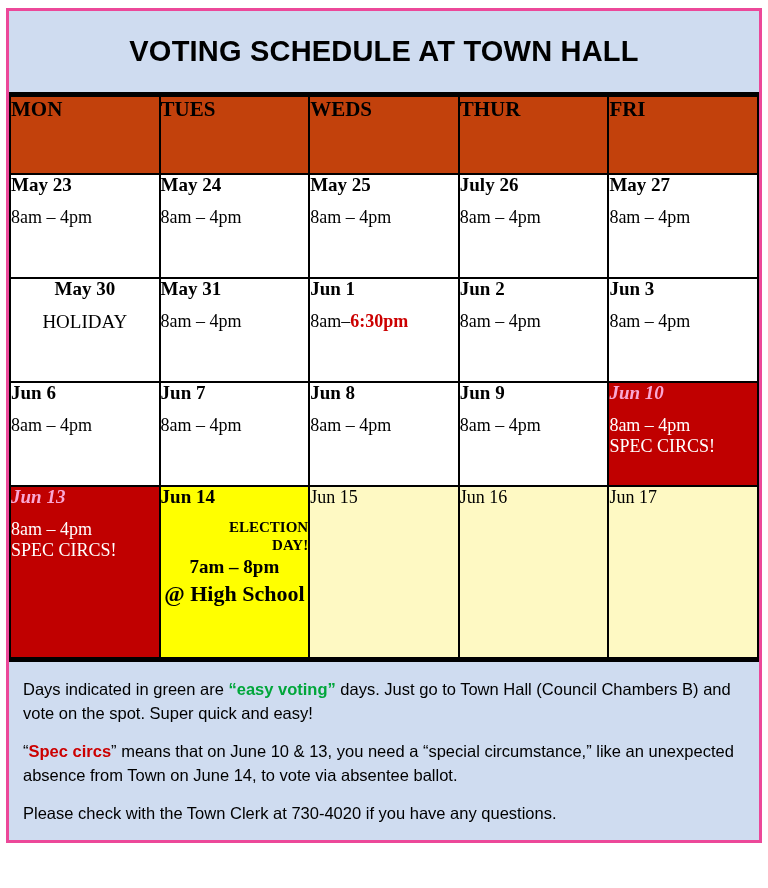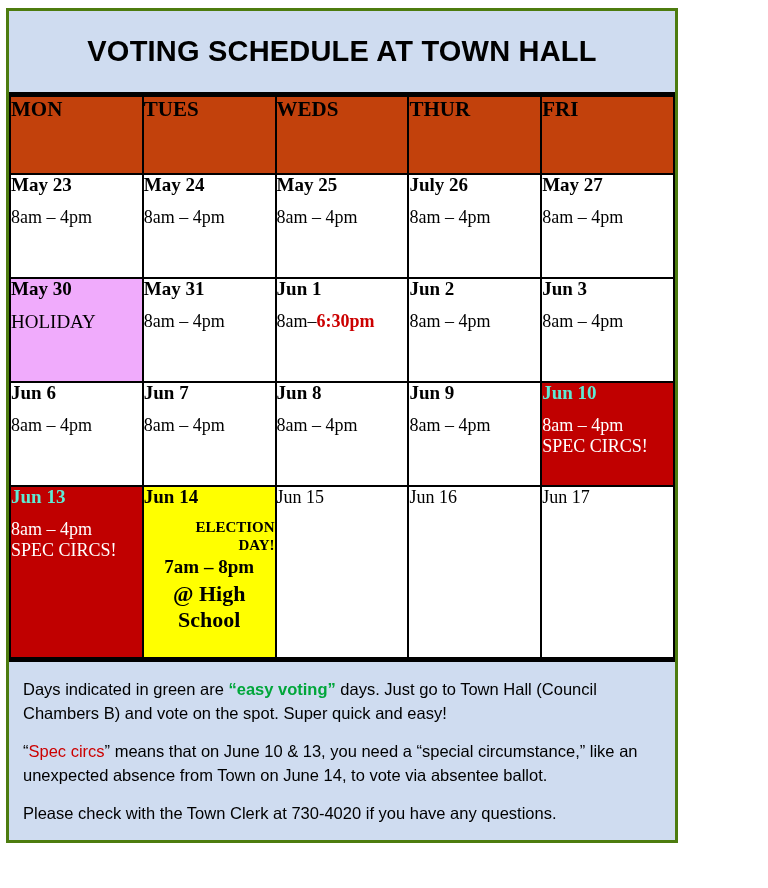--- a/index.html
+++ b/index.html
@@ -15,22 +15,22 @@
   }
   .page {
     box-sizing: border-box;
     width: 768px;
     height: 888px;
     padding: 8px 6px 6px 6px;
     background: #ffffff;
   }
   .outer {
     box-sizing: border-box;
-    width: 672px;
-    border: 3px solid #4d7c0f;
+    width: 756px;
+    border: 3px solid #ec4899;
     background: #cfdcf0;
   }
   .title-bar {
     box-sizing: border-box;
     height: 84px;
     border-bottom: 3px solid #000000;
     background: #cfdcf0;
     display: flex;
     align-items: center;
     justify-content: center;
@@ -62,33 +62,33 @@
     font-weight: bold;
     font-size: 21px;
     color: #000000;
   }
   td.cell {
     height: 102px;
     background: #cfdcf0;
     padding: 8px 8px 6px 8px;
   }
   td.cell.green { background: #ffffff; }
-  td.cell.grey { background: #f0abfc; }
+  td.cell.grey { background: #ffffff; text-align: center; }
   td.cell.red { background: #c00000; }
   td.cell.yellow { background: #ffff00; }
-  td.cell.plain { background: #ffffff; }
+  td.cell.plain { background: #fef9c3; }
 
   .date {
     font-weight: bold;
     font-size: 19px;
     color: #000000;
     line-height: 1.05;
     margin-bottom: 12px;
   }
-  .date.white { color: #5eead4; }
+  .date.white { color: #f9a8d4; font-style: italic; }
   .time {
     font-size: 18px;
     color: #000000;
     line-height: 1.15;
   }
   .time.white { color: #ffffff; }
   .hl-red {
     color: #cc0000;
     font-weight: bold;
   }
@@ -118,21 +118,21 @@
     background: #cfdcf0;
     padding: 16px 14px 14px 14px;
     font-family: "Liberation Sans", sans-serif;
     font-size: 16.5px;
     color: #000000;
     line-height: 1.45;
   }
   .notes p { margin: 0 0 14px 0; }
   .notes p:last-child { margin-bottom: 0; }
   .green-text { color: #00a63a; font-weight: bold; }
-  .red-text { color: #cc0000; font-weight: normal; }
+  .red-text { color: #cc0000; font-weight: bold; }
 </style>
 </head>
 <body>
 
 <div class="page">
   <div class="outer">
 
     <div class="title-bar">
       <div class="title">VOTING SCHEDULE AT TOWN HALL</div>
     </div>

